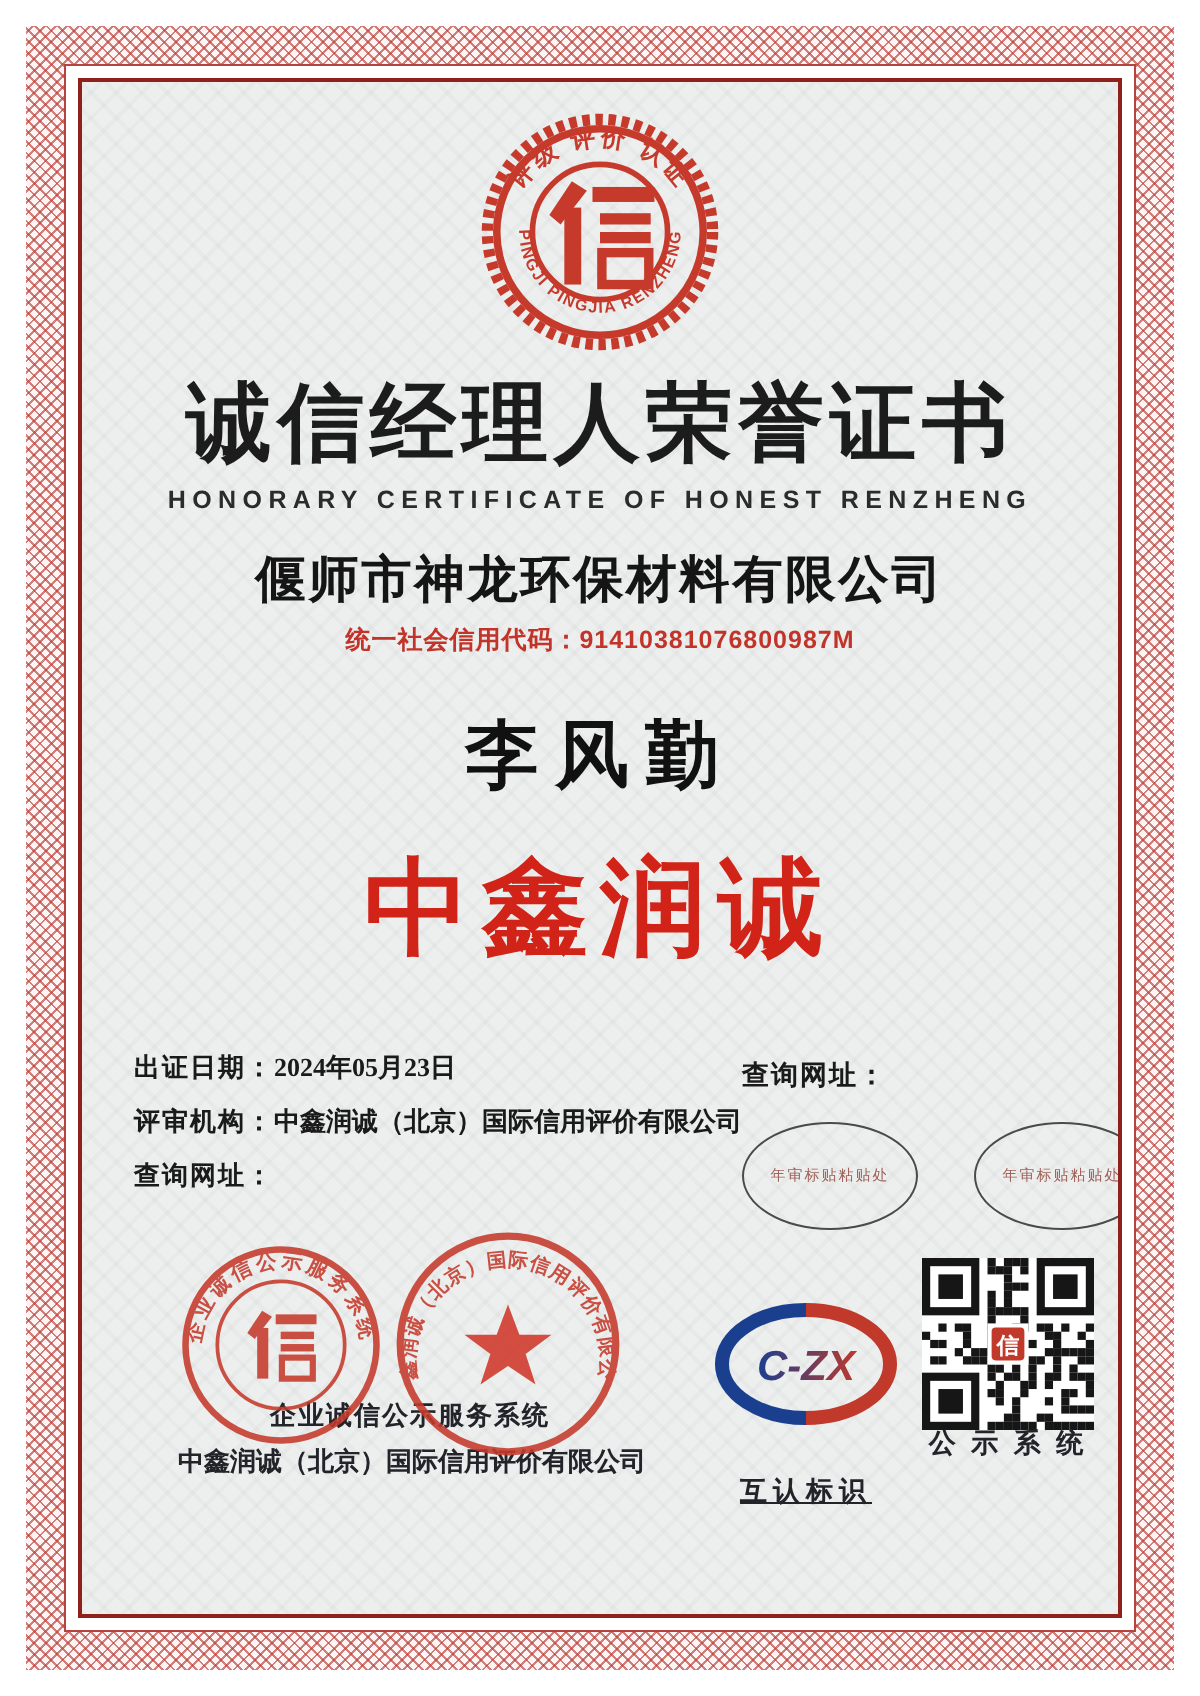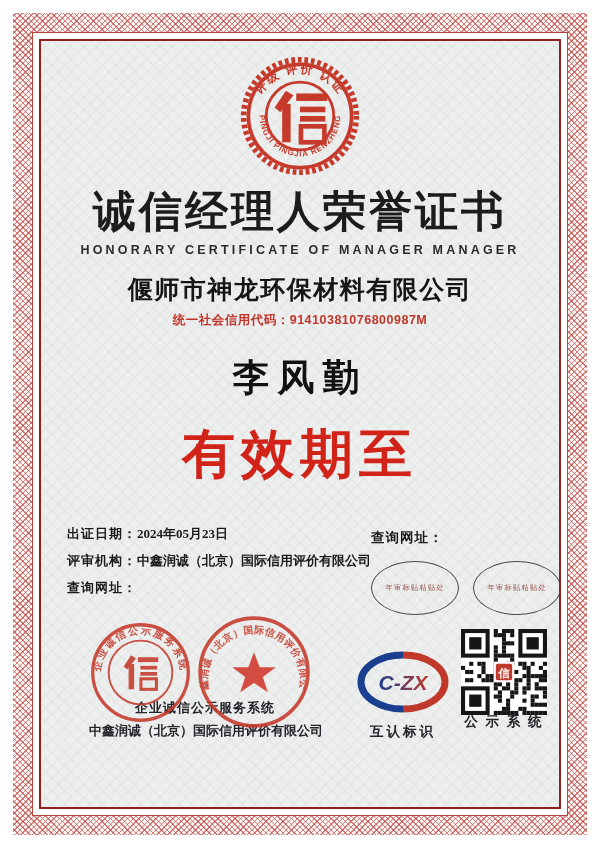--- a/index.html
+++ b/index.html
@@ -29,30 +29,30 @@
   .company { margin-top:16px; font-size:25px; font-weight:900; color:#151515; letter-spacing:1.5px; font-family:"Liberation Serif","DejaVu Serif",serif; white-space:nowrap; }
   .uscc { margin-top:6px; font-size:12.5px; font-weight:700; color:#c2342a; letter-spacing:.5px; }
   .honoree-name { margin-top:24px; font-size:37px; font-weight:900; color:#111; letter-spacing:8px; font-family:"Liberation Serif","DejaVu Serif",serif; }
   .honor-title { margin-top:16px; font-size:53px; font-weight:900; color:#d22318; letter-spacing:6px; font-family:"Liberation Serif","DejaVu Serif",serif; }
   .detail-region { margin-top:34px; width:100%; display:flex; padding:0 8px; }
   .details { flex:1;font-family:Liberation Serif, serif; }
   .detail-row { display:flex; margin-bottom:9px; font-size:13px; font-weight:700; color:#1a1a1a; white-space:nowrap; }
   .detail-row .lab { letter-spacing:1px; }
   .annual { width:205px; padding-top:4px; }
   .annual-label { font-size:13.5px; font-weight:700; color:#1a1a1a; letter-spacing:1px; }
-  .slots { display:flex; gap:14px; margin-top:14px; }
+  .slots { display:flex; gap:28px; margin-top:14px; }
   .slot { width:88px; height:54px; border:1.4px solid #4a4a4a; border-radius:50%; display:flex; align-items:center; justify-content:center; }
   .slot span { font-size:7.5px; color:#a06158; letter-spacing:1px; }
   .stamps { position:relative; width:100%; height:138px; margin-top:12px; }
   .caption1 { position:absolute; left:12px; top:72px; width:268px; text-align:center; font-size:13px; font-weight:700; color:#23232a; letter-spacing:1px; z-index:1; }
   .caption2 { position:absolute; left:-8px; top:95px; width:310px; text-align:center; font-size:13px; font-weight:700; color:#23232a; z-index:1; white-space:nowrap; }
   .seal-left { position:absolute; left:30px; top:-6px; width:103px; height:103px; opacity:.88; z-index:2; }
   .seal-right { position:absolute; left:138px; top:-12px; width:114px; height:114px; opacity:.88; z-index:2; }
   .mutual { position:absolute; left:298px; top:24px; width:92px; height:62px; }
-  .mutual-caption { position:absolute; left:298px; top:96px; width:92px; text-align:center; font-size:13.5px; font-weight:700; color:#23232a; letter-spacing:3px; }
+  .mutual-caption { position:absolute; left:298px; top:110px; width:92px; text-align:center; font-size:13.5px; font-weight:700; color:#23232a; letter-spacing:3px;text-decoration:underline; }
   .qr-box { position:absolute; left:402px; top:2px; width:86px; height:86px; }
   .qr-caption { position:absolute; left:395px; top:86px; width:100px; text-align:center; font-size:13.5px; font-weight:700; color:#23232a; letter-spacing:2px; white-space:nowrap; }
   .footer-note { margin-top:6px; font-size:10.5px; font-weight:700; color:#262626; letter-spacing:1.2px; white-space:nowrap; }
   svg text { font-family:"Liberation Sans","DejaVu Sans",sans-serif; }
 </style>
 </head>
 <body>
 
 <div class="page">
  <div class="lace">
@@ -80,30 +80,30 @@
           <rect x="8" y="15" width="9" height="41"></rect>
           <rect x="23" y="4" width="33" height="8"></rect>
           <rect x="27" y="18" width="27" height="6"></rect>
           <rect x="27" y="28" width="27" height="6"></rect>
           <rect x="28" y="39" width="25" height="17" fill="none" stroke="#c63a2c" stroke-width="5"></rect>
         </g>
       </svg>
     </div>
 
     <div class="title-cn">诚信经理人荣誉证书</div>
-    <div class="title-en">HONORARY CERTIFICATE OF MANAGER MANAGER</div>
+    <div class="title-en">HONORARY CERTIFICATE OF HONEST RENZHENG</div>
 
 
     <div class="company">偃师市神龙环保材料有限公司</div>
     <div class="uscc">
       <span>统一社会信用代码：</span><span>91410381076800987M</span>
     </div>
 
     <div class="honoree-name">李风勤</div>
-    <div class="honor-title">有效期至</div>
+    <div class="honor-title">中鑫润诚</div>
 
     <div class="detail-region">
       <div class="details">
         <div class="detail-row">
           <span class="lab">出证日期：</span>
           <span class="val">2024年05月23日</span>
         </div>
         <div class="detail-row">
           <span class="lab">评审机构：</span>
           <span class="val">中鑫润诚（北京）国际信用评价有限公司</span>

